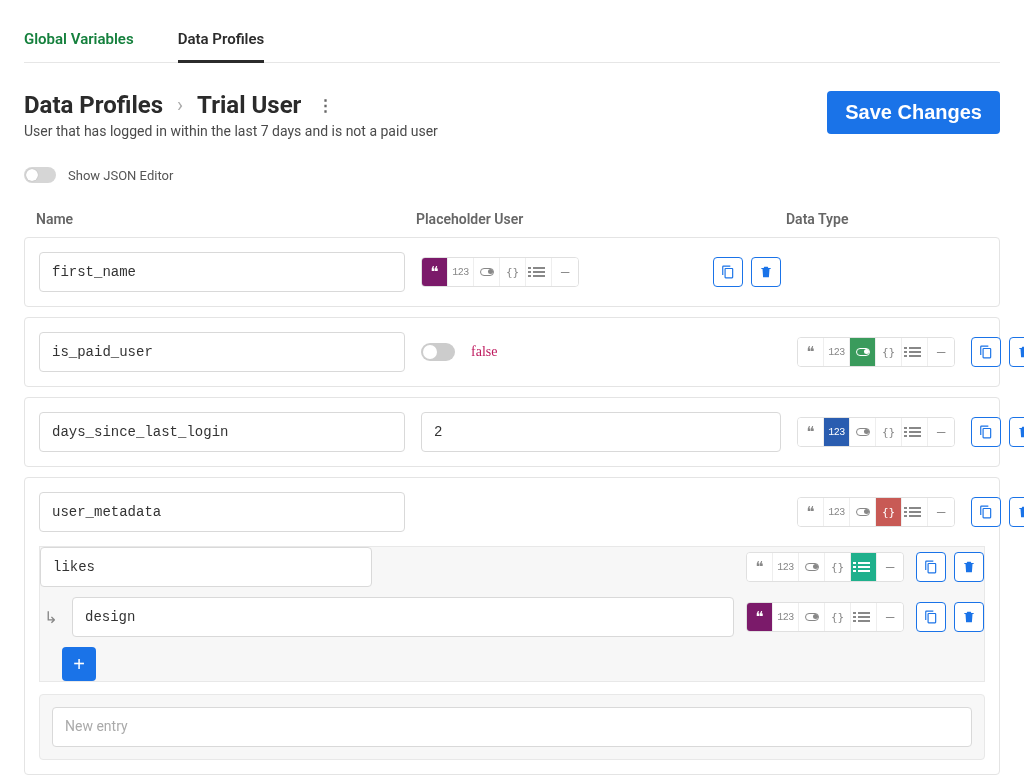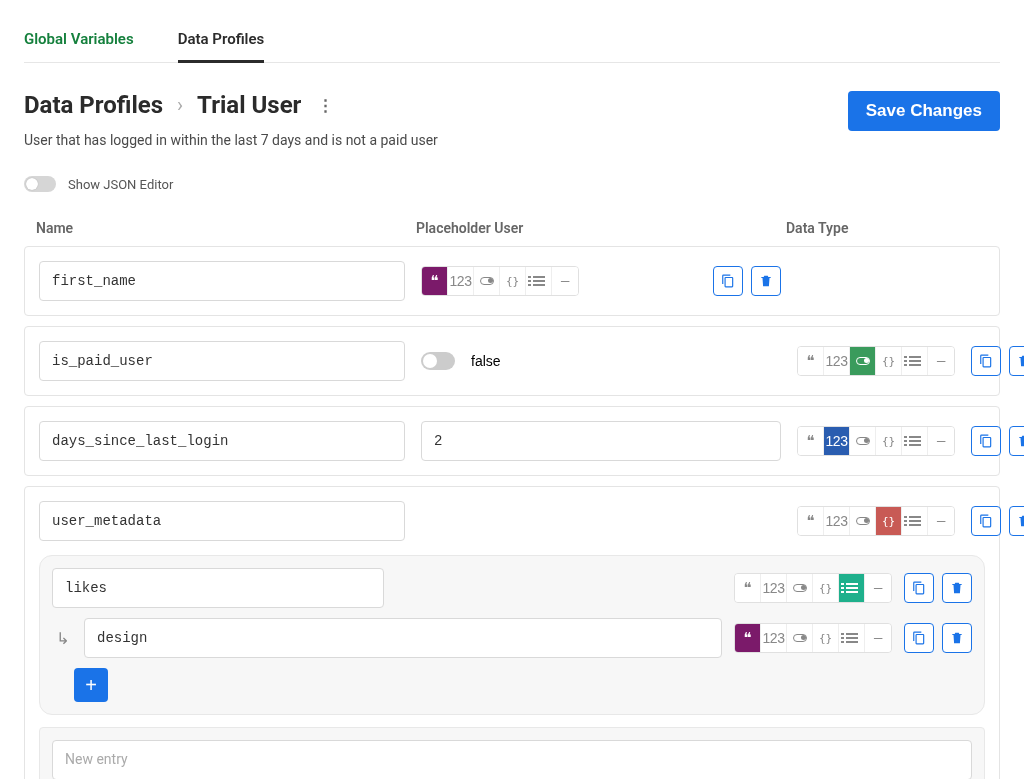--- a/index.html
+++ b/index.html
@@ -60,30 +60,30 @@
       align-items: center;
       justify-content: center;
       width: 20px; height: 28px;
       cursor: pointer;
       color: #666;
       font-size: 16px;
     }
     .description {
       color: #4a4a4a;
       font-size: 14px;
-      margin-top: 13px;
+      margin-top: 4px;
       margin-bottom: 28px;
     }
     .save-btn {
       background: #1a73e8;
       color: #fff;
       border: none;
       border-radius: 4px;
       padding: 10px 18px;
-      font-size: 17px;
+      font-size: 20px;
       font-weight: 600;
       cursor: pointer;
     }
     
     .toggle-row {
       display: flex;
       align-items: flex-end;
       gap: 12px;
       margin-bottom: 28px;
     }
@@ -149,23 +149,23 @@
       cursor: pointer;
     }
     .bool-toggle .knob {
       width: 14px; height: 14px;
       background: #fff;
       border-radius: 50%;
       position: absolute;
       top: 2px; left: 2px;
     }
     .bool-text {
-      font-family: Liberation Sans, sans-serif;
+      font-family: Liberation Serif, serif;
       font-size: 14px;
-      color: #000000;
+      color: #be185d;
     }
     
     .right-cell {
       display: flex;
       align-items: center;
       justify-content: space-between;
       gap: 16px;
     }
     .type-picker {
       display: flex;
@@ -185,21 +185,21 @@
       background: #fff;
       border-right: 1px solid #eee;
       cursor: pointer;
     }
     .type-btn:last-child { border-right: none; }
     .type-btn.active-purple { background: #7b1a6a; color: #fff; }
     .type-btn.active-green  { background: #3a9b5c; color: #fff; }
     .type-btn.active-blue   { background: #2a5db0; color: #fff; }
     .type-btn.active-red    { background: #c85a55; color: #fff; }
     .type-btn.active-teal   { background: #1fb08c; color: #fff; }
-    .t-123 { font-family: Liberation Sans, sans-serif; font-size: 14px; letter-spacing: -0.5px; }
+    .t-123 { font-family: Liberation Mono, monospace; font-size: 10px; letter-spacing: -0.5px; }
     .t-quote { font-family: Georgia, serif; font-size: 15px; line-height: 1; }
     .t-braces { font-family: SFMono-Regular, Menlo, Consolas, monospace; font-size: 11px; }
     .t-dash { font-size: 13px; }
     
     .t-bool {
       width: 14px; height: 8px; border: 1.5px solid currentColor; border-radius: 4px; position: relative;
     }
     .t-bool::after { content: ""; width: 5px; height: 5px; background: currentColor; border-radius: 50%; position: absolute; top: 0; right: 0; }
     
     .t-list {
@@ -217,22 +217,22 @@
       display: flex;
       align-items: center;
       justify-content: center;
       cursor: pointer;
     }
     .icon-btn svg { width: 14px; height: 14px; fill: currentColor; }
     
     .nested-area {
       background: #f7f7f7;
       border: 1px solid #e8e8e8;
-      border-radius: 13px;
-      padding: 12px;
+      border-radius: 0;
+      padding: 0;
       margin-top: 14px;
     }
     .nested-row {
       display: grid;
       grid-template-columns: 332px 1fr 240px;
       gap: 10px;
       align-items: center;
       margin-bottom: 10px;
     }
     .nested-row.array-item {

